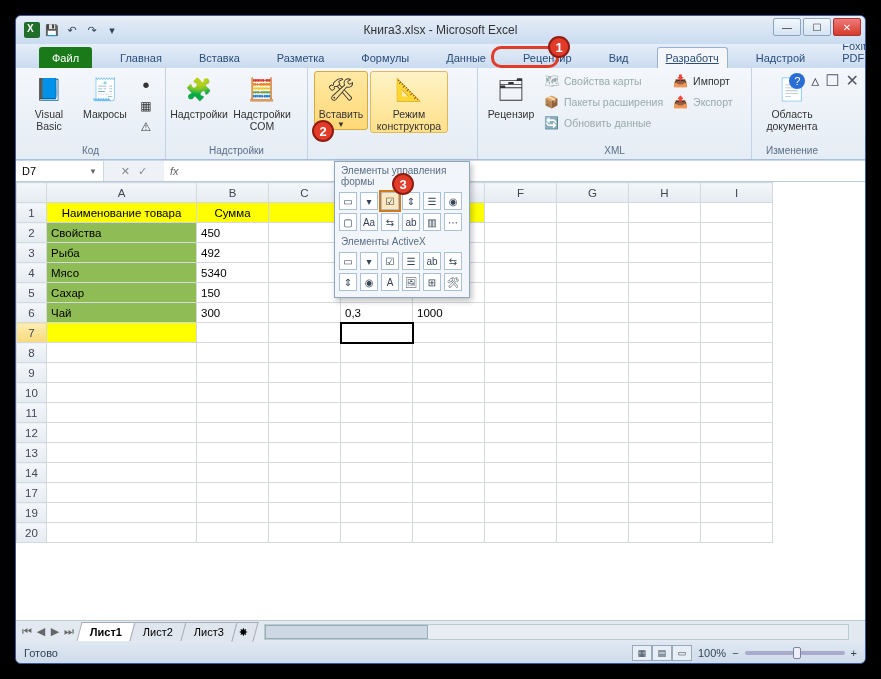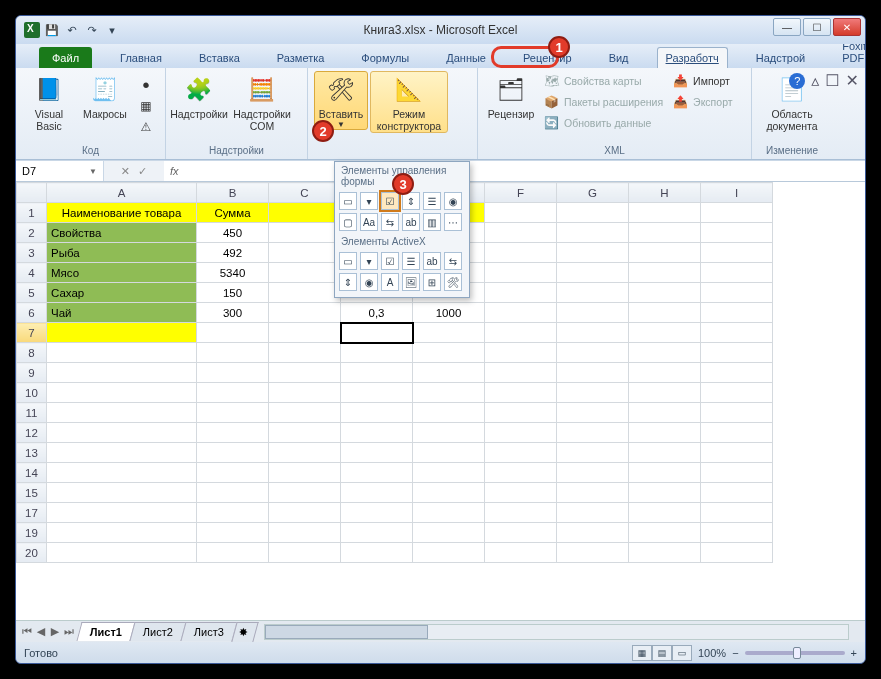--- a/index.html
+++ b/index.html
@@ -37,21 +37,21 @@
 .fxbar { flex:1; padding-left:6px; background:#fff; height:100%; display:flex; align-items:center; }
 .fxlbl { font-style:italic; color:#666; margin-right:11px; }
 .grid-area { position:relative; background:#fff; height: calc(100% - 28px - 24px - 92px - 22px - 22px - 21px); overflow:hidden; }
 table.sheet { border-collapse:collapse; table-layout:fixed; }
 table.sheet th, table.sheet td { border:1px solid #d4d9de; font-size:11.5px; height:20px; padding:0 4px; background:#fff; overflow:hidden; white-space:nowrap; }
 table.sheet th { background:linear-gradient(#f4f7fa,#e5ebf2); color:#445; font-weight:normal; text-align:center; }
 table.sheet th.rowh { width:30px; }
 th.colA{width:150px}th.colB{width:72px}th.colC,th.colD{width:72px}th.colE{width:72px}th.colF,th.colG,th.colH,th.colI{width:72px}
 .hdr-yellow{background:#ffff00!important;text-align:center;}
 .data-green{background:#8fbc55!important;}
-.num{text-align:center;}
+.num{text-align:left;}
 tr.sel td{ }
 .sel-cell{outline:2px solid #000; outline-offset:-1px;}
 .sel-row th, .sel-col{background:linear-gradient(#fdeeb3,#f9d97a)!important;}
 .sheet-tabs { height:22px; background:#e3e9f0; display:flex; align-items:center; font-size:11px; border-top:1px solid #bcc; position:relative;}
 .sheet-tabs .nav { display:flex; gap:0; padding:0 4px;}
 .sheet-tabs .nav span{width:14px;text-align:center;color:#666;cursor:pointer;}
 .sheet-tab { padding:3px 10px; background:#fff; border:1px solid #aab; border-bottom:none; margin-left:-1px; cursor:pointer; border-top-left-radius:0; transform:skewX(-15deg);}
 .sheet-tab span{display:inline-block; transform:skewX(15deg);}
 .sheet-tab.active{background:#fff;font-weight:bold;}
 .sheet-tab.inactive{background:#dfe6ee;}
@@ -408,32 +408,20 @@
             <td></td>
             <td></td>
             <td></td>
             <td></td>
             <td></td>
             <td></td>
             <td></td>
             <td></td>
           </tr>
       <tr>
-            <th class="rowh">15</th>
-            <td></td>
-            <td></td>
-            <td></td>
-            <td></td>
-            <td></td>
-            <td></td>
-            <td></td>
-            <td></td>
-            <td></td>
-          </tr>
-      <tr>
             <th class="rowh">17</th>
             <td></td>
             <td></td>
             <td></td>
             <td></td>
             <td></td>
             <td></td>
             <td></td>
             <td></td>
             <td></td>

